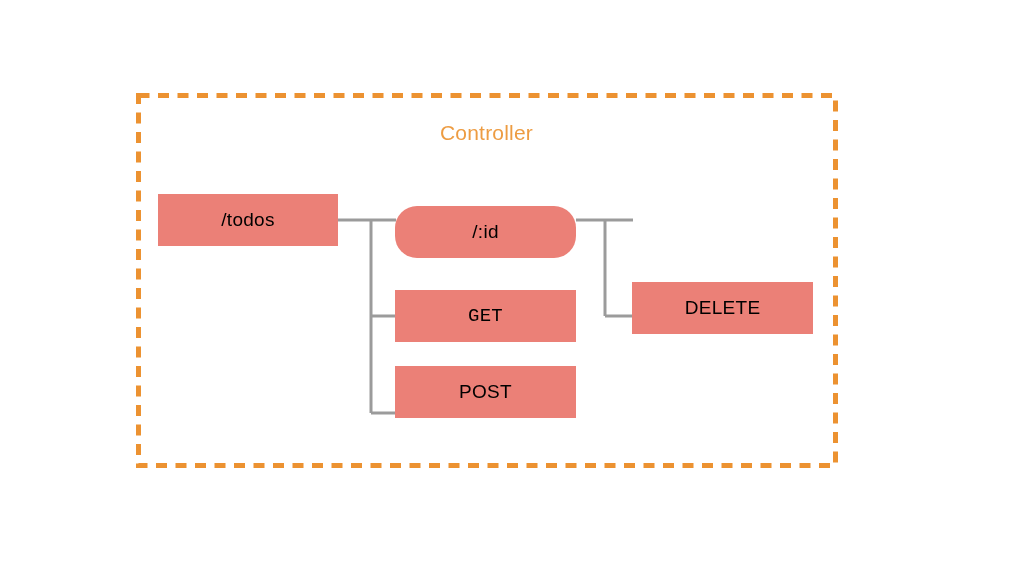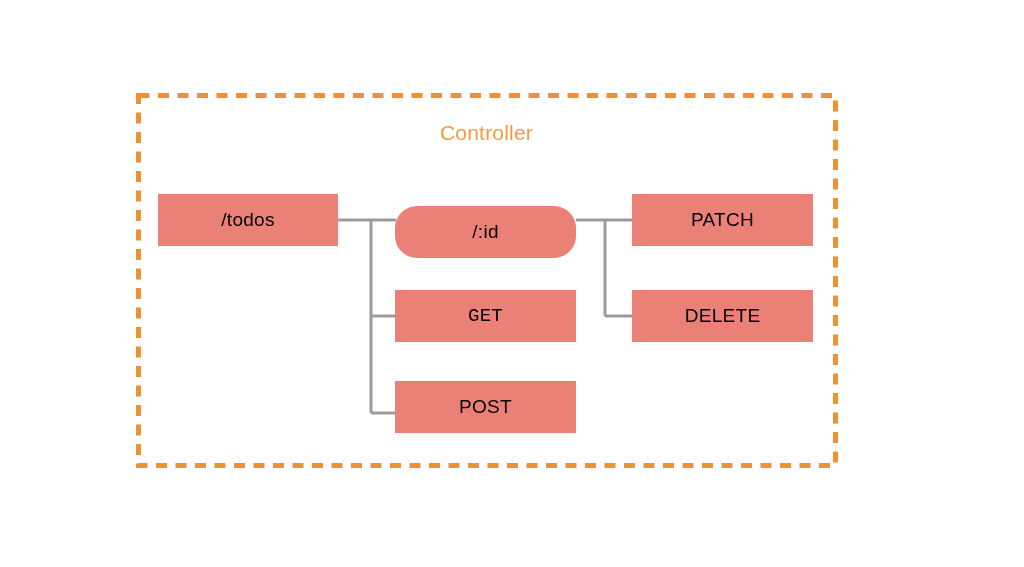--- a/index.html
+++ b/index.html
@@ -42,23 +42,23 @@
     color: #000000;
     font-size: 19px;
     letter-spacing: 0.3px;
     display: flex;
     align-items: center;
     justify-content: center;
   }
   .node-todos  { left: 158px; top: 194px; width: 180px; }
   .node-id     { left: 395px; top: 206px; border-radius: 22px; }
   .node-get    { left: 395px; top: 290px; font-family: Liberation Mono, monospace; }
-  .node-post   { left: 395px; top: 381px; }
+  .node-post   { left: 395px; top: 366px; }
   .node-patch  { left: 632px; top: 194px; }
-  .node-delete { left: 632px; top: 290px; }
+  .node-delete { left: 632px; top: 282px; }
   .watermark {
     position: absolute;
     right: 4px;
     top: 537px;
     font-size: 18px;
     color: #D7D7D7;
     letter-spacing: 1px;
   }
 </style>
 </head>
@@ -85,18 +85,17 @@
   <div class="diagram-title">Controller</div>
 
   <div class="node node-todos">/todos</div>
 
   <div class="node node-id">/:id</div>
 
   <div class="node node-get">GET</div>
 
   <div class="node node-post">POST</div>
 
-  <div class="node node-patch">PATCH</div>
 
   <div class="node node-delete">DELETE</div>
 
 
 </div>
 
 </body></html>

